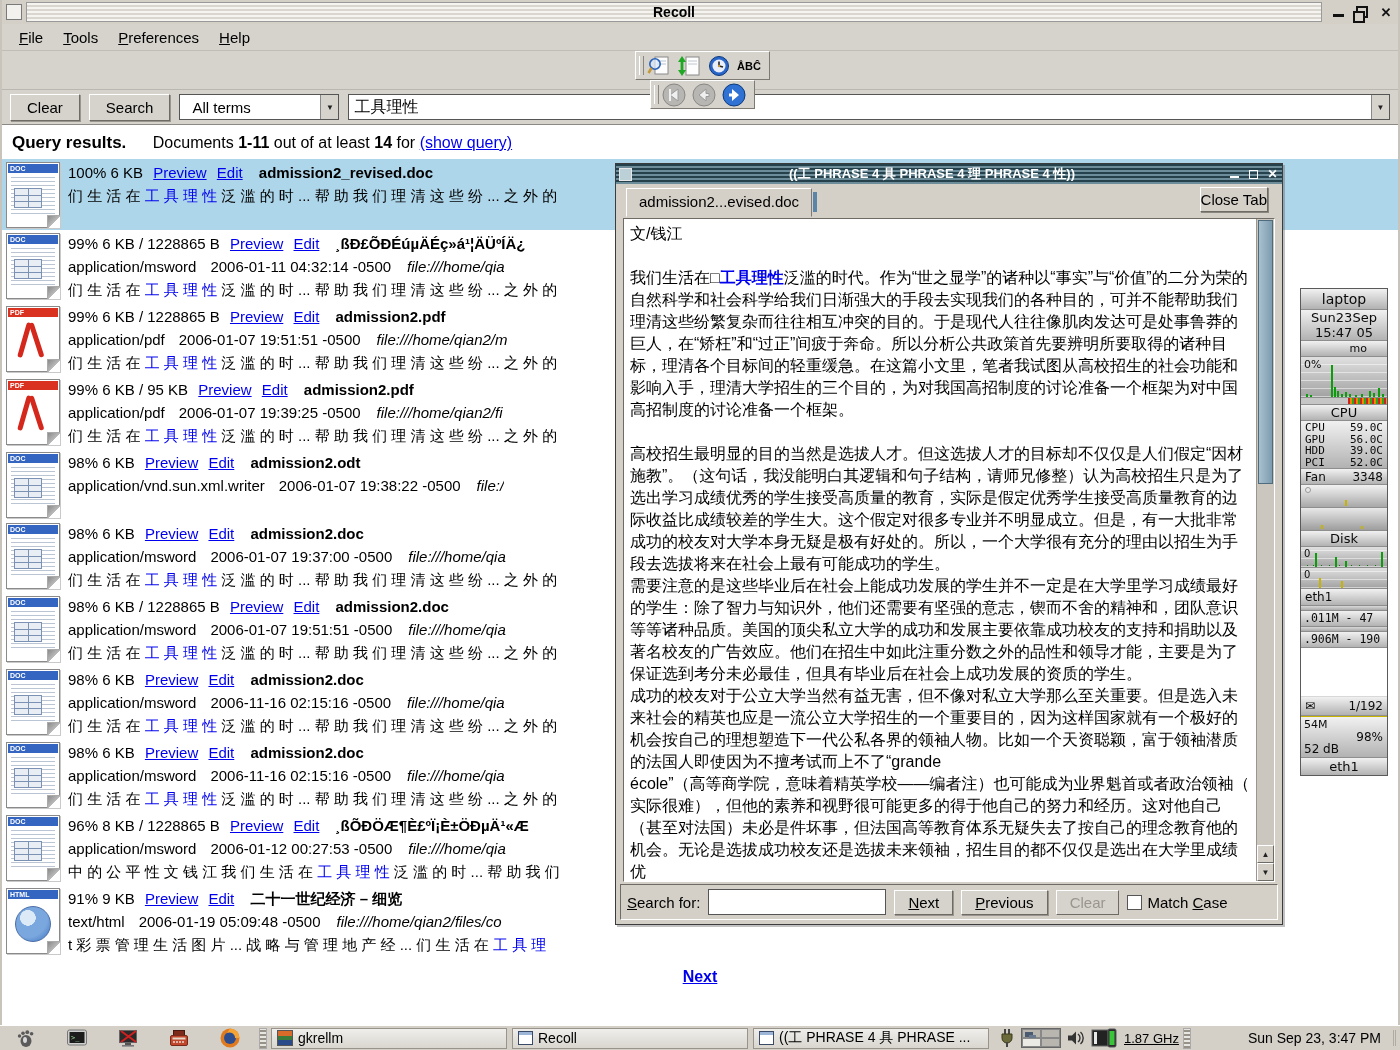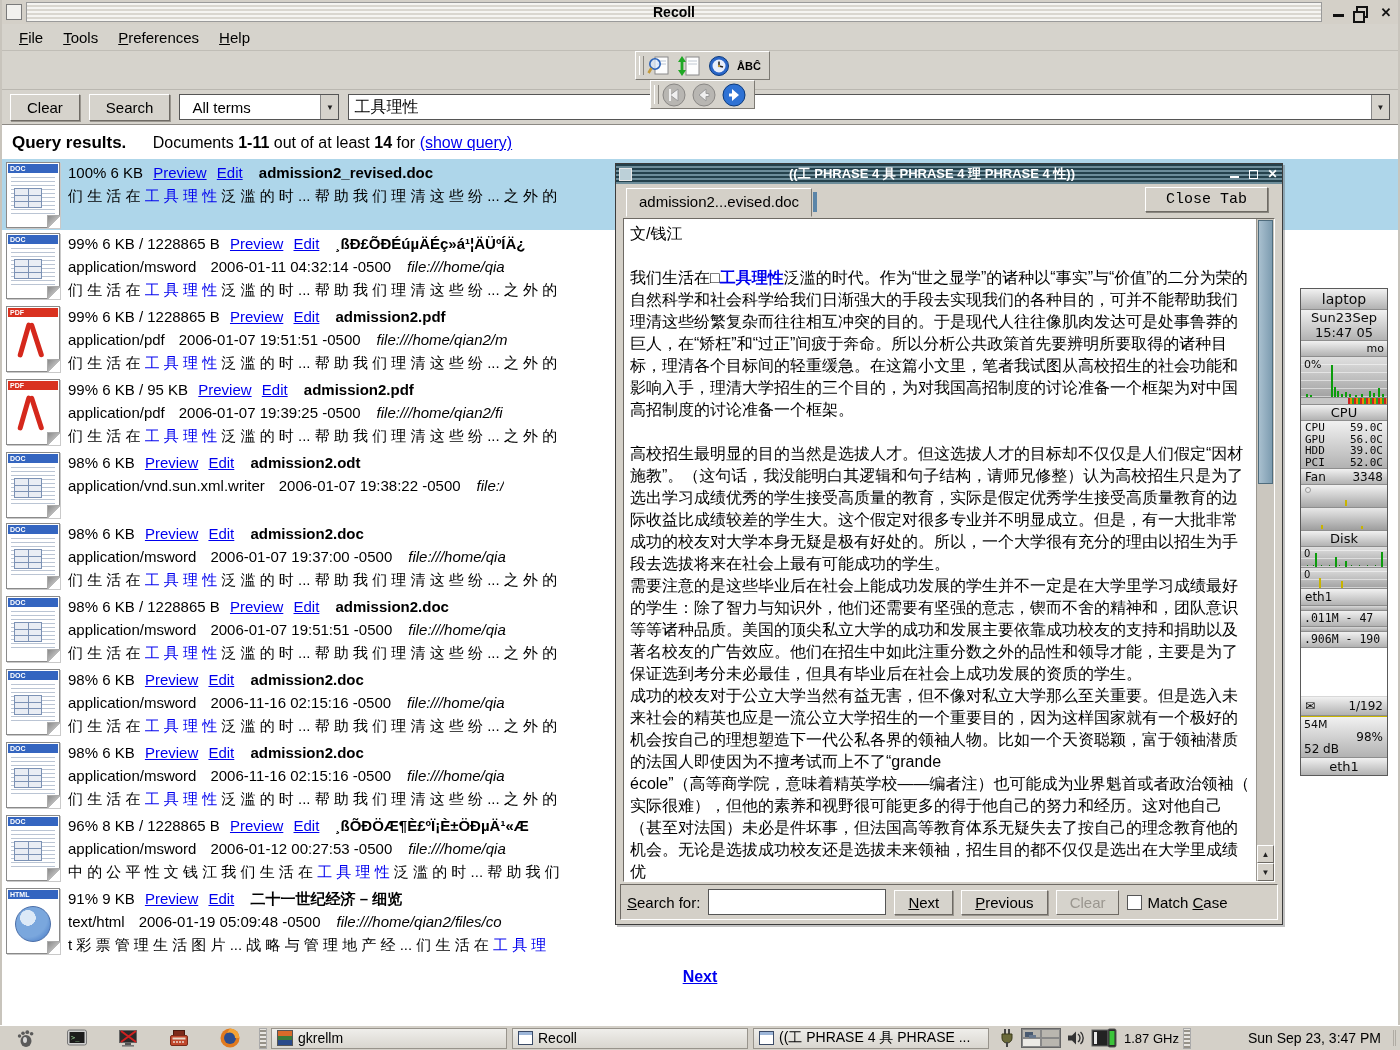--- a/index.html
+++ b/index.html
@@ -86,22 +86,22 @@
   .ptitle .picon{width:11px;height:11px;border:1px solid #e8e8e8;background:#bcd0d8;margin-right:4px;}
   .ptitle .t{flex:1;text-align:center;color:#fff;font-weight:bold;font-size:13px;line-height:20px;}
   .pbtns{display:flex;gap:6px;align-items:center;color:#fff;}
   .pb{width:13px;height:13px;display:flex;align-items:center;justify-content:center;font-size:12px;font-weight:bold;}
   .pb .minbar{width:9px;height:2px;background:#fff;margin-top:6px;}
   .pb .maxbox{width:7px;height:7px;border:1px solid #fff;}
   .tabbar{height:32px;position:relative;padding:4px 0 0 10px;}
   .tab{display:inline-block;font-size:15px;padding:4px 12px 6px 12px;background:#d4d0c8;
       border:1px solid;border-color:#ffffff #7d7a74 #d4d0c8 #ffffff;position:relative;}
   .tab::after{content:"";position:absolute;right:-6px;top:3px;width:4px;height:20px;background:#5b85a8;}
-  .closetab{position:absolute;right:14px;top:3px;font-size:15px;padding:3px 20px;background:#d4d0c8;
-      border:1px solid;border-color:#ffffff #6e6a64 #6e6a64 #ffffff;box-shadow:1px 1px 0 #8a8780;font-family:Liberation Mono, monospace;}
+  .closetab{position:absolute;right:14px;top:3px;font-size:15px;padding:3px 0;background:#d4d0c8;
+      border:1px solid;border-color:#ffffff #6e6a64 #6e6a64 #ffffff;box-shadow:1px 1px 0 #8a8780;}
   .ptextarea{position:absolute;left:7px;right:7px;top:54px;bottom:42px;background:#fff;
       border:1px solid;border-color:#6e6a64 #ffffff #ffffff #6e6a64;overflow:hidden;}
   .ptext{position:absolute;left:6px;right:24px;top:4px;bottom:0;font-size:16px;line-height:22px;overflow:hidden;}
   .pline{min-height:22px;word-break:break-all;}
   .phl{color:#0000ee;font-weight:bold;}
   .pscroll{position:absolute;right:0;top:0;bottom:0;width:17px;background:#cbc7bf;border-left:1px solid #9a968f;}
   .pthumb{position:absolute;left:1px;right:1px;top:1px;height:262px;background:linear-gradient(90deg,#a9c0cf,#7d9cb0);border:1px solid #4f6c7d;}
   .parrows{position:absolute;left:0;right:0;bottom:0;}
   .parr{height:16px;background:#d4d0c8;border:1px solid;border-color:#ffffff #6e6a64 #6e6a64 #ffffff;
       font-size:8px;display:flex;align-items:center;justify-content:center;color:#222;}
@@ -135,21 +135,21 @@
       display:flex;align-items:center;box-sizing:border-box;}
   .launchers{display:flex;align-items:center;gap:28px;padding:0 14px;}
   .licon{width:23px;height:23px;display:flex;align-items:center;justify-content:center;}
   .tb-handle{width:6px;height:19px;margin:0 4px;background:repeating-linear-gradient(0deg,#969288 0 2px,#e8e6e1 2px 4px);border:1px solid #aaa;}
   .taskbtn{width:236px;height:21px;margin-right:5px;background:linear-gradient(#efeeeb,#d9d6cf);
       border:1px solid #98948c;display:flex;align-items:center;gap:5px;padding:0 5px;box-sizing:border-box;
       font-size:14px;white-space:nowrap;overflow:hidden;}
   .winglyph{width:13px;height:12px;border:1px solid #3a4a66;background:#fff;flex:none;
       box-shadow:inset 0 3px 0 #9db6d8;}
   .gkglyph{width:14px;height:14px;flex:none;background:linear-gradient(#d86a2a 0 33%,#3a7a3a 33% 66%,#2a4a8a 66%);border:1px solid #555;}
-  .tray{display:flex;align-items:center;gap:5px;margin-left:4px;}
+  .tray{display:flex;align-items:center;gap:5px;margin-left:4px;text-decoration:underline;}
   .freq{font-size:13px;margin-left:2px;white-space:nowrap;}
   .clock{margin-left:auto;padding-right:12px;font-size:14px;white-space:nowrap;border-right:3px double #b0aca4;margin-right:4px;}
   .wsgrid{width:38px;height:18px;border:1px solid #666;display:grid;grid-template-columns:1fr 1fr;grid-template-rows:1fr 1fr;}
   .wsc{border:1px solid #888;background:#b9b6af;position:relative;}
   .wsc.active{background:#eceae5;}
   .wsc .mini{position:absolute;left:2px;top:2px;width:8px;height:5px;background:#4a5a70;}
   .wsc .mini2{position:absolute;left:6px;top:5px;width:7px;height:5px;background:#68788e;}
   u{text-decoration:underline;}
 </style>
 </head>
@@ -552,21 +552,21 @@
     <span class="mcase"><span class="cbx"></span><span>Match <u>C</u>ase</span></span>
   </div>
 </div>
 
 <div class="gk">
   <div class="gkp gkc" style="height:20px;line-height:20px;font-size:14px;">laptop</div>
   <div class="gkp gkc" style="height:30px;font-size:13px;line-height:15px;">
     <div>Sun23Sep</div>
     <div>15:47 05</div>
   </div>
-  <div class="gkp" style="height:15px;font-size:11px;line-height:15px;text-align:right;padding-right:3px;">mo</div>
+  <div class="gkp" style="height:15px;font-size:11px;line-height:15px;text-align:right;padding-right:20px;">mo</div>
   <div class="gkp gkchart" style="height:40px;">
     <span class="pct">0%</span>
     <svg width="86" height="40">
       <g fill="#0c9c0c">
         <rect x="5" y="37" width="2" height="3"></rect>
           <rect x="9" y="38" width="2" height="2"></rect>
         <rect x="30" y="8" width="2" height="32"></rect>
           <rect x="33" y="30" width="2" height="10"></rect>
         <rect x="36" y="34" width="2" height="6"></rect>
           <rect x="40" y="37" width="2" height="3"></rect>

